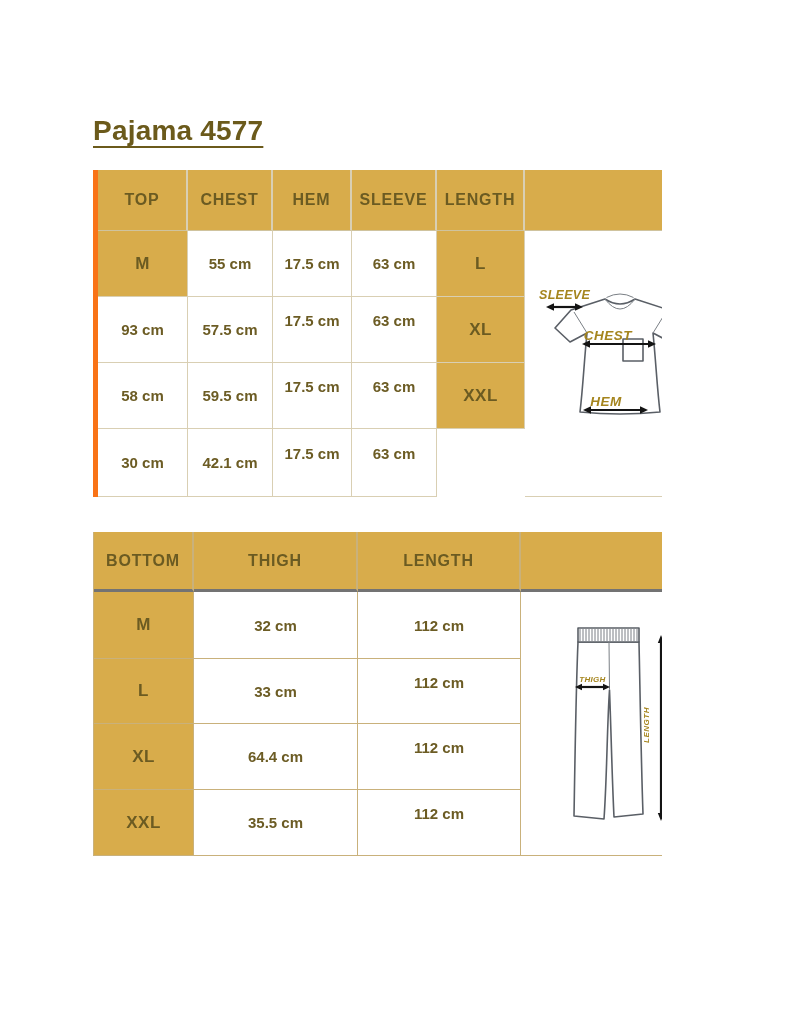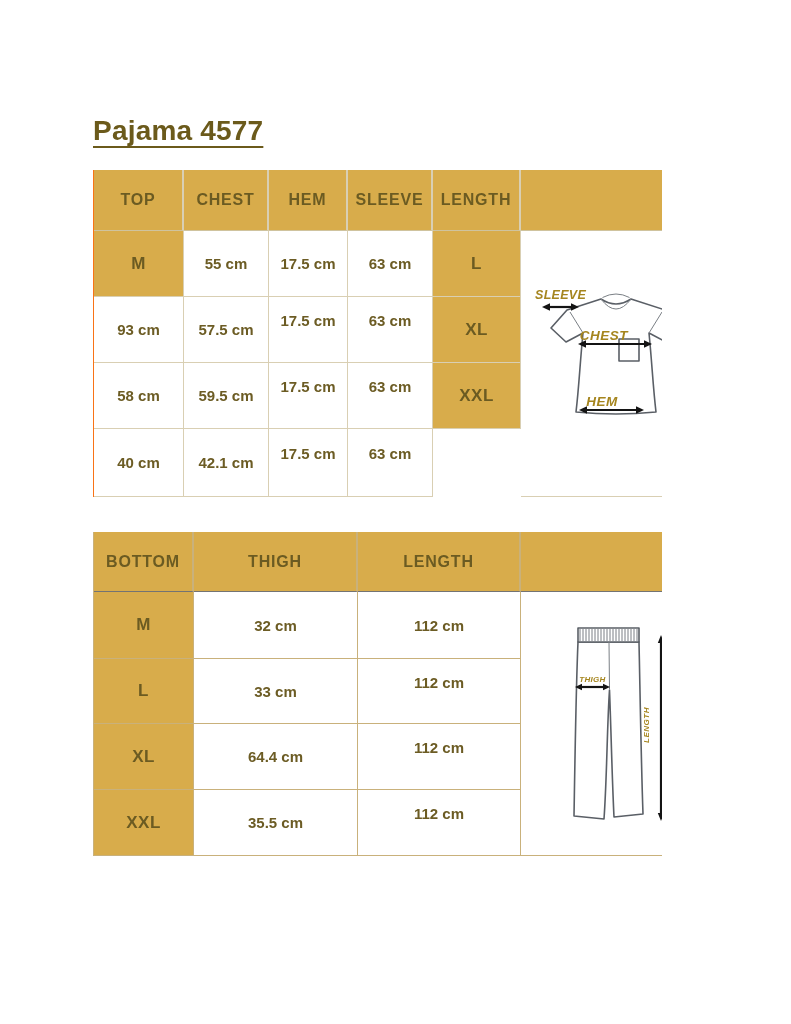--- a/index.html
+++ b/index.html
@@ -24,29 +24,29 @@
     grid-template-columns:100px 164px 163px 177px;
     grid-template-rows:60px 67px 65px 66px 66px;
   }
   .cell {
     box-sizing:border-box; display:flex; align-items:center; justify-content:center;
     background:#ffffff; color:#6c5c24; font-weight:bold; font-size:15px;
     border-right:1px solid #d9cfb3; border-bottom:1px solid #d9cfb3;
   }
   .t-top .cell { border-color:#d9cfb3; }
   .t-bottom .cell { border-color:#c9b17b; }
-  .t-top { border-left:1px solid #f97316; }
+  .t-top { border-left:5px solid #f97316; }
   .t-bottom { border-left:1px solid #c9b17b; }
   .hdr {
     background:#d8ac4b; color:#6b5b22; font-size:16px; letter-spacing:0.8px;
     border-right:2px solid #f3ebd6;
   }
   .hdr-last { border-right-width:1px; }
   .t-top .hdr { border-bottom:1px solid #cfc39e; }
-  .t-bottom .hdr { border-bottom:1px solid #737373; }
+  .t-bottom .hdr { border-bottom:3px solid #737373; }
   .gold { background:#d8ac4b; color:#6b5b22; font-size:17px; letter-spacing:0.5px; }
   .raise { padding-bottom:18px; } 
   .diagram-cell { position:relative; padding:0; }
   .dc-top { grid-column:6; grid-row:2/6; }
   .dc-bottom { grid-column:4; grid-row:2/6; }
   .diagram-cell svg { position:absolute; left:0; top:0; }
   .dlabel {
     position:absolute; color:#a5851e; font-weight:bold; font-style:italic;
     text-align:center; line-height:1; white-space:nowrap;
   }
@@ -130,21 +130,21 @@
     <div class="cell raise">17.5 cm</div>
     <div class="cell raise">63 cm</div>
 
     <div class="cell gold">XL</div>
     <div class="cell">58 cm</div>
     <div class="cell">59.5 cm</div>
     <div class="cell raise">17.5 cm</div>
     <div class="cell raise">63 cm</div>
 
     <div class="cell gold">XXL</div>
-    <div class="cell">40 cm</div>
+    <div class="cell">30 cm</div>
     <div class="cell">42.1 cm</div>
     <div class="cell raise">17.5 cm</div>
     <div class="cell raise">63 cm</div>
   </div>
 
   <div class="size-table t-bottom">
     <div class="cell hdr">BOTTOM</div>
     <div class="cell hdr">THIGH</div>
     <div class="cell hdr">LENGTH</div>
     <div class="cell hdr hdr-last"></div>

